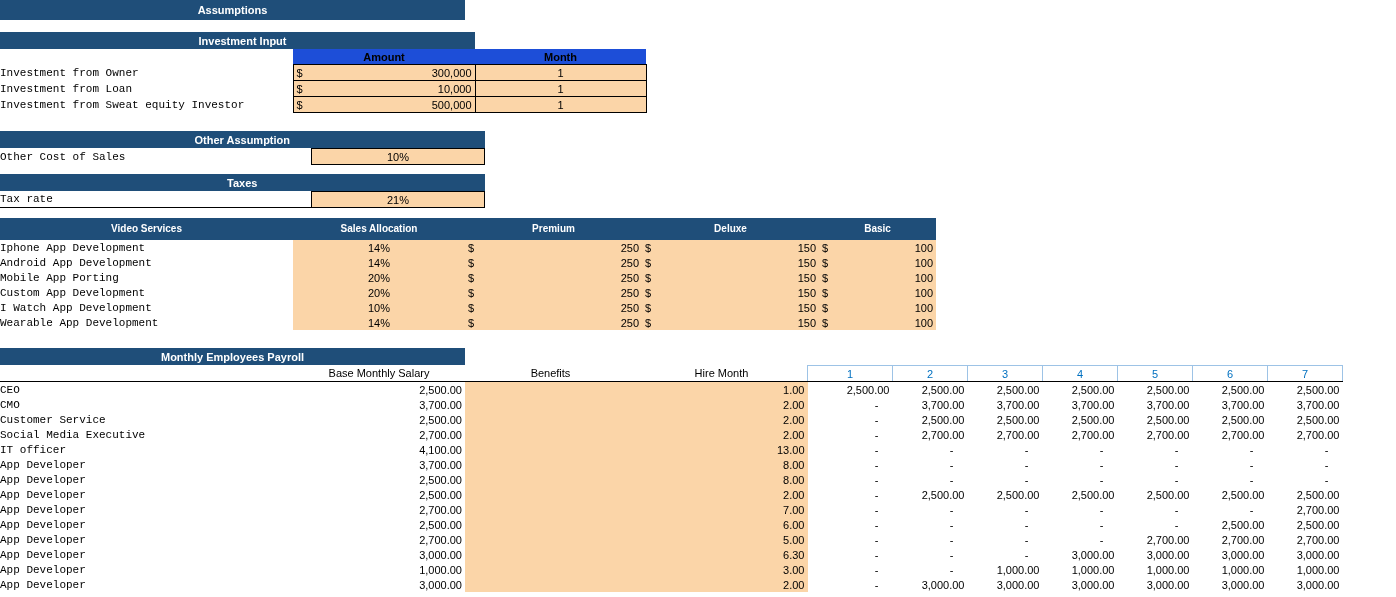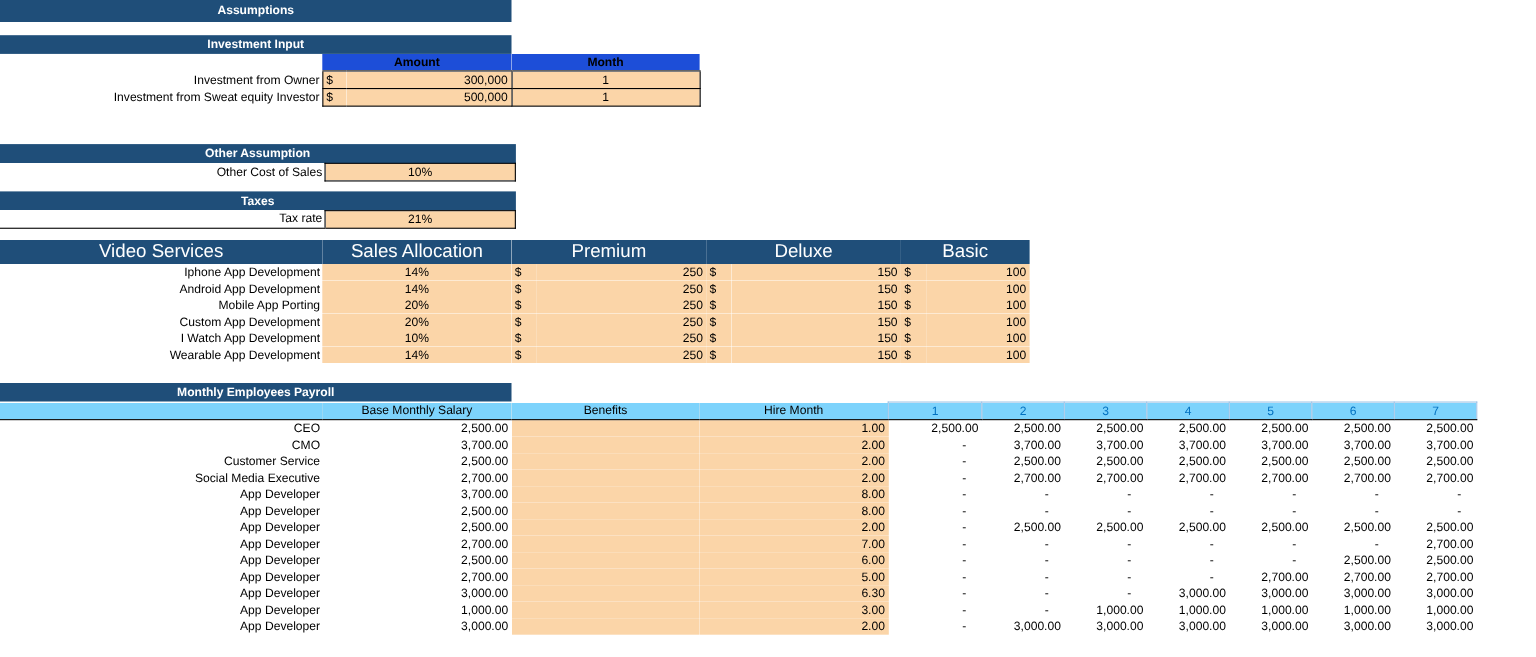--- a/index.html
+++ b/index.html
@@ -43,22 +43,23 @@
     font-size: 11px;
   }
   .col-hdr {
     background: #1d4ed8;
     color: #000000;
     font-weight: bold;
     text-align: center;
     border-bottom: 1px solid #000000;
   }
   .lbl {
-    text-align: right;
-    padding-right: 2px;
+    text-align: left;
+    padding-right: 18px;
+    font-family: Liberation Mono, monospace;
   }
   .num {
     text-align: right;
     padding-right: 3px;
   }
   .ctr { text-align: center; }
   .input {
     background: #FBD5A8;
   }
   .inp-border {
@@ -78,26 +79,26 @@
 
   #assumptions-title { left: 0; top: 0; padding-left: 11px; }
   #investment-block { left: 0; top: 32px; }
   #other-assumption-block { left: 0; top: 131px; }
   #taxes-block { left: 0; top: 174px; }
   #video-services-block { left: 0; top: 218px; }
   #payroll-block { left: 0; top: 348px; }
 
   .vs-head td {
     height: 18px;
-    font-size: 17px;
-    font-weight: normal;
+    font-size: 10px;
+    font-weight: bold;
   }
   .payroll-col-hdr td {
     border-bottom: 1px solid #000000;
-    background: #7dd3fc;
+    background: #ffffff;
     margin-top: 33px;
   }
   .month-hdr {
     color: #0070C0;
     text-align: center;
     border: 1px solid #9DC3E6;
     background: #ffffff;
     font-size: 11px;
   }
   .dash { text-align: right; padding-right: 14px; }
@@ -111,33 +112,39 @@
     <tbody>
         <tr>
       <td class="hdr-band" style="width:465px;height:20px;">Assumptions</td>
     </tr>
   </tbody>
     </table>
 
   <table class="blk" id="investment-block">
     <tbody>
         <tr>
-      <td class="hdr-band" colspan="3" style="width:465px;height:17px;">Investment Input</td>
+      <td class="hdr-band" colspan="3" style="width:465px;height:17px;padding-left:10px;">Investment Input</td>
       <td style="width:171px;"></td>
     </tr>
     <tr>
       <td style="width:293px;"></td>
       <td class="col-hdr" colspan="2" style="width:172px;">Amount</td>
       <td class="col-hdr" style="width:171px;">Month</td>
     </tr>
     <tr>
       <td class="lbl">Investment from Owner</td>
       <td class="dollar inp-border" style="width:18px;border-right:none;">$</td>
       <td class="num input inp-border" style="border-left:none;">300,000</td>
       <td class="ctr input inp-border">1</td>
+    </tr>
+    <tr>
+      <td class="lbl">Investment from Loan</td>
+      <td class="dollar inp-border" style="border-right:none;border-top:none;">$</td>
+      <td class="num input inp-border" style="border-left:none;border-top:none;">10,000</td>
+      <td class="ctr input inp-border" style="border-top:none;">1</td>
     </tr>
     <tr>
       <td class="lbl">Investment from Sweat equity Investor</td>
       <td class="dollar inp-border" style="border-right:none;border-top:none;">$</td>
       <td class="num input inp-border" style="border-left:none;border-top:none;">500,000</td>
       <td class="ctr input inp-border" style="border-top:none;">1</td>
     </tr>
   </tbody>
     </table>
 
@@ -311,20 +318,33 @@
         <td class="num input">2.00</td>
         <td class="dash">-</td>
         <td class="num">2,700.00</td>
         <td class="num">2,700.00</td>
         <td class="num">2,700.00</td>
         <td class="num">2,700.00</td>
         <td class="num">2,700.00</td>
         <td class="num">2,700.00</td>
       </tr>
 
+      <tr>
+        <td class="lbl">IT officer</td>
+        <td class="num">4,100.00</td>
+        <td class="input"></td>
+        <td class="num input">13.00</td>
+        <td class="dash">-</td>
+        <td class="dash">-</td>
+        <td class="dash">-</td>
+        <td class="dash">-</td>
+        <td class="dash">-</td>
+        <td class="dash">-</td>
+        <td class="dash">-</td>
+      </tr>
 
       <tr>
         <td class="lbl">App Developer</td>
         <td class="num">3,700.00</td>
         <td class="input"></td>
         <td class="num input">8.00</td>
         <td class="dash">-</td>
         <td class="dash">-</td>
         <td class="dash">-</td>
         <td class="dash">-</td>

